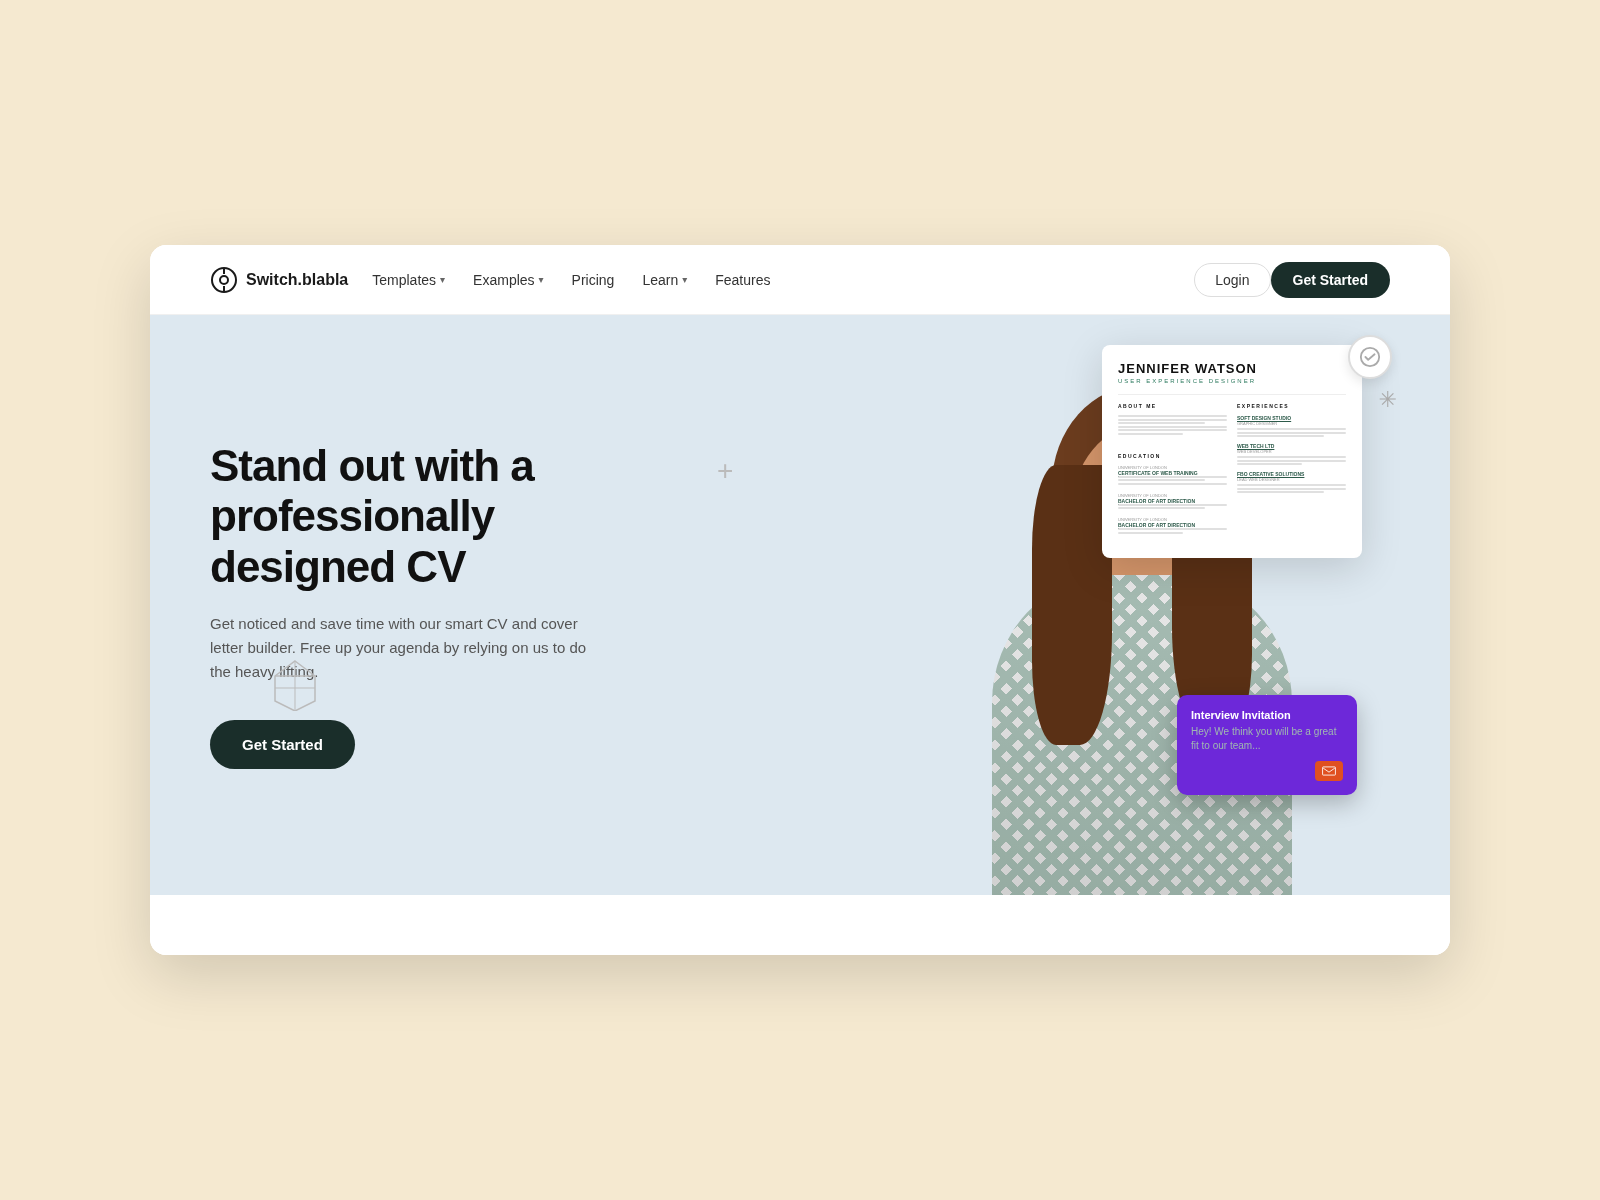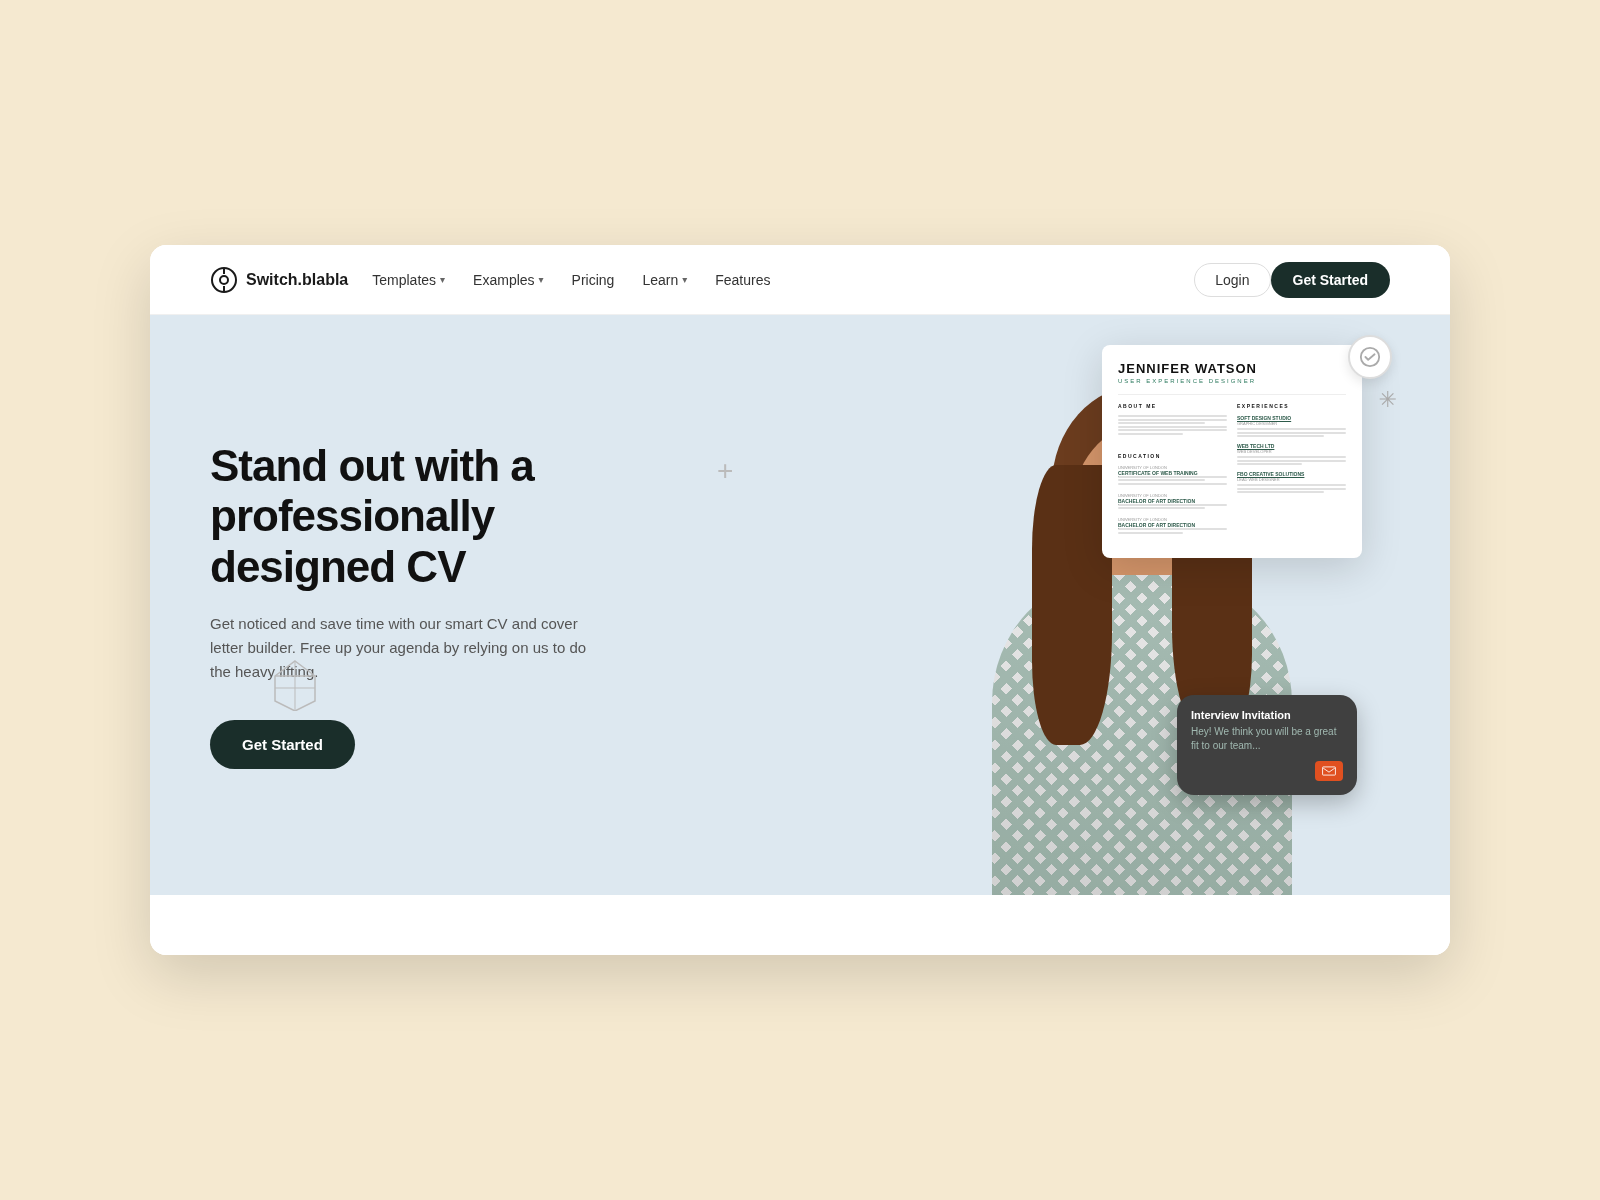--- a/index.html
+++ b/index.html
@@ -258,22 +258,22 @@
       font-size: 20px;
       color: #999;
       z-index: 15;
     }
     
     .interview-card {
       position: absolute;
       right: 85px;
       bottom: 100px;
       width: 180px;
-      background: #404040;
-      border-radius: 17px;
+      background: #6d28d9;
+      border-radius: 10px;
       padding: 14px;
       z-index: 15;
       box-shadow: 0 8px 24px rgba(0,0,0,0.25);
     }
     .interview-title {
       font-size: 11px;
       font-weight: 700;
       color: white;
       margin-bottom: 4px;
     }

